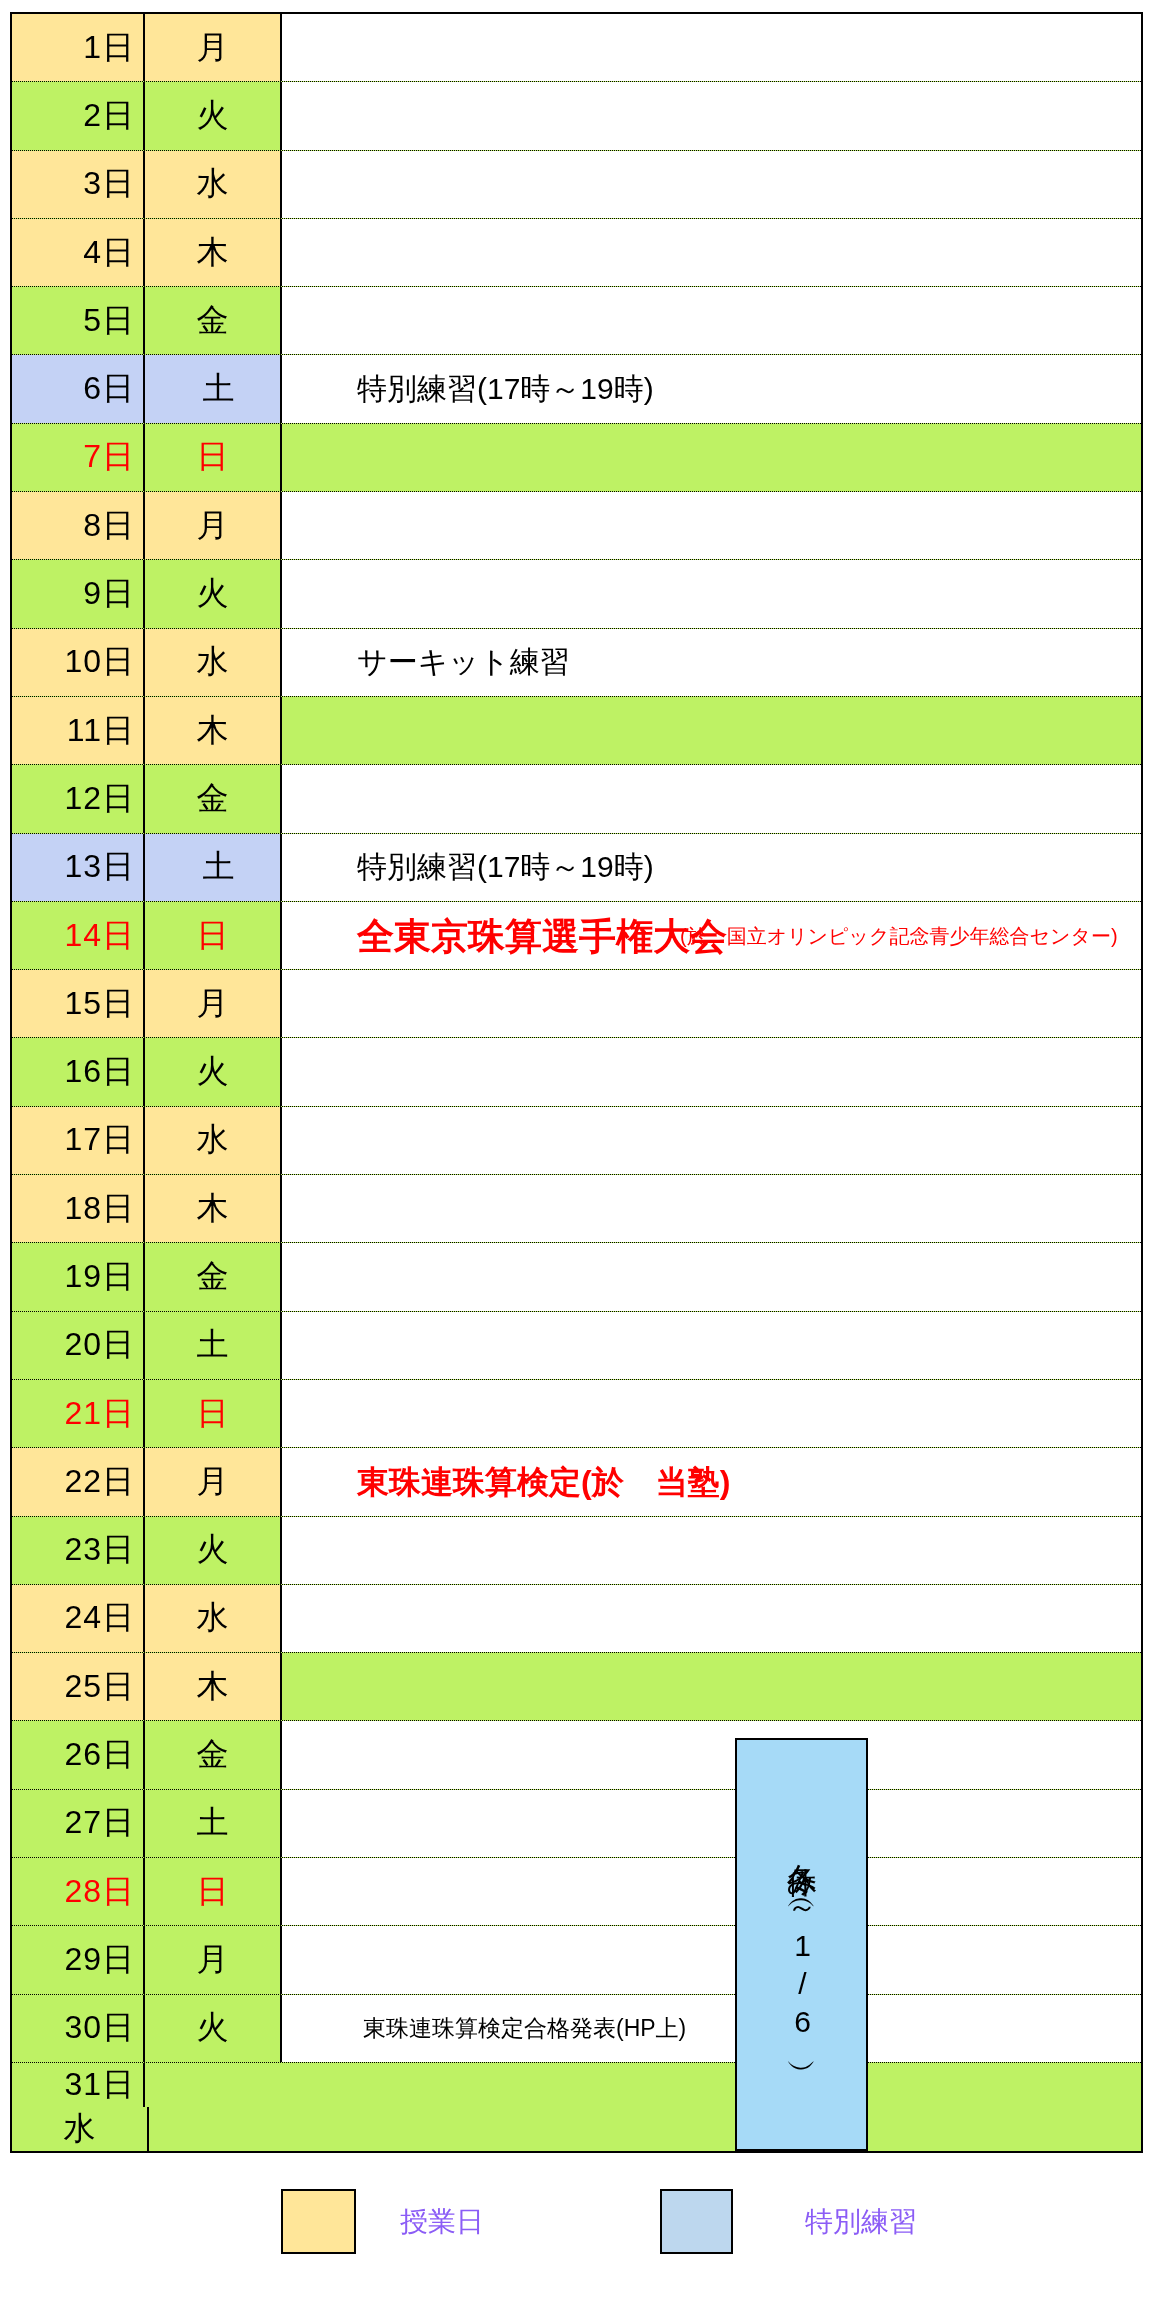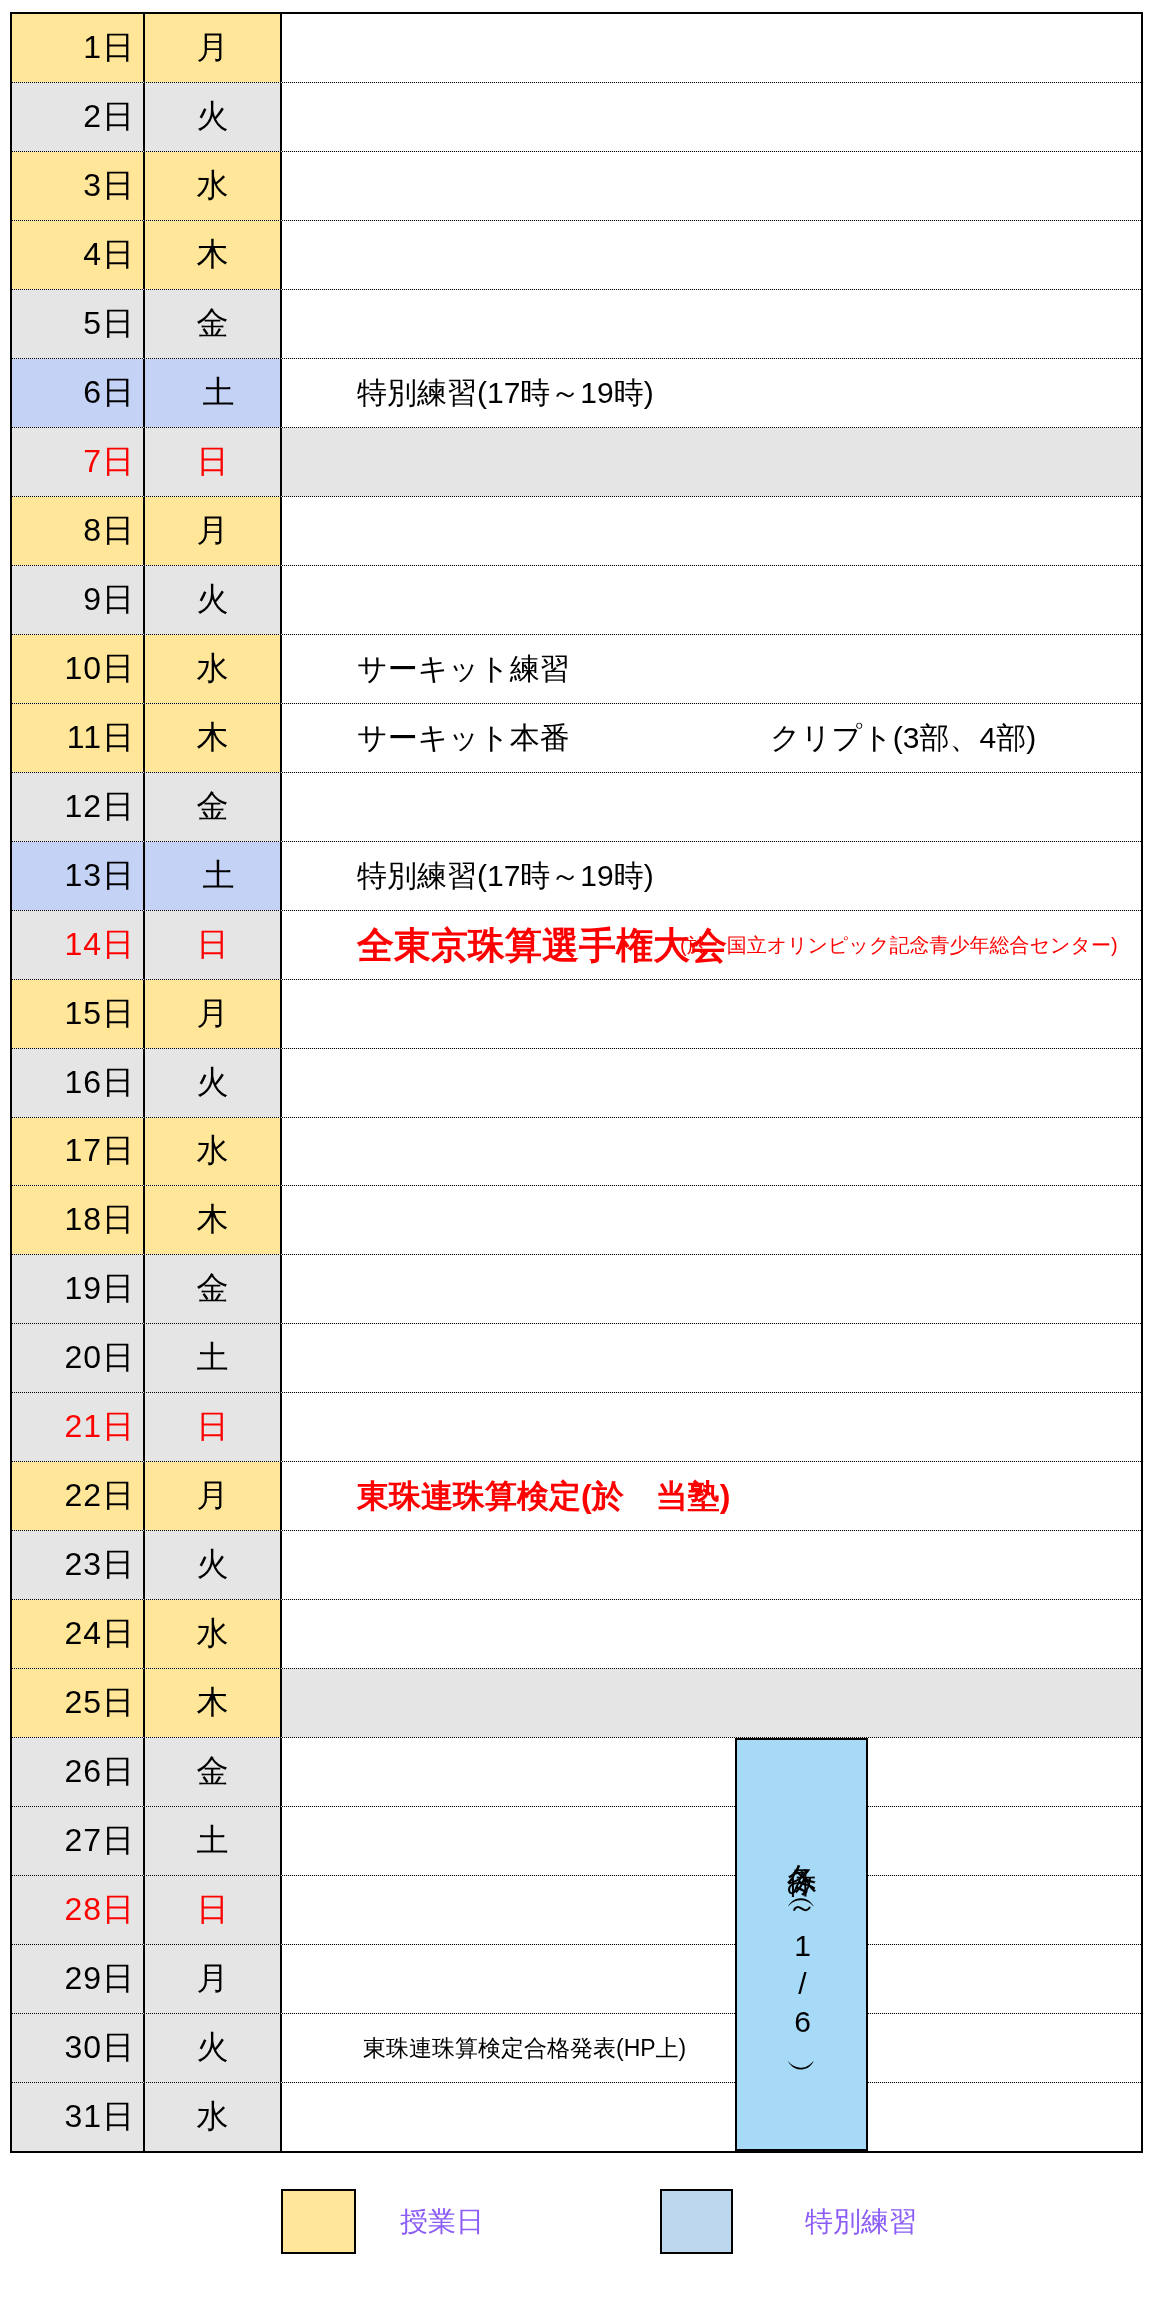--- a/index.html
+++ b/index.html
@@ -19,29 +19,29 @@
     overflow:hidden;
     color:#000;
   }
   
   .calendar{
     position:absolute;left:10px;top:12px;
     width:1133px;height:2141px;
     box-sizing:border-box;
     border:2px solid var(--c-black);
     display:flex;flex-direction:column;
-    background:#e5e5e5;
+    background:#bef264;
   }
   .row{
     flex:1;
     display:flex;
     box-sizing:border-box;
     border-bottom:1px dotted #000;
   }
-  .row:last-child{border-bottom:none;}
+  .row:last-child{border-bottom:none;flex-direction:column;}
   .date-cell,.day-cell,.event-cell{box-sizing:border-box;}
   .date-cell{
     width:133px;
     border-right:2px solid var(--c-black);
     display:flex;align-items:center;justify-content:flex-end;
     padding-right:8px;
     font-size:32px;
     letter-spacing:1px;
   }
   .day-cell{
@@ -156,24 +156,20 @@
       <div class="row fill-lesson">
     <div class="date-cell">10日</div>
     <div class="day-cell">水</div>
     <div class="event-cell">
           <span class="event ev-normal" style="left: 75px;">サーキット練習</span>
         </div>
   </div>
       <div class="row fill-lesson">
     <div class="date-cell">11日</div>
     <div class="day-cell">木</div>
-    <div class="event-cell">
-          <span class="event ev-normal" style="left: 75px;">サーキット本番</span>
-          <span class="event ev-normal" style="left: 488px;">クリプト(3部、4部)</span>
-        </div>
   </div>
       <div class="row">
     <div class="date-cell">12日</div>
     <div class="day-cell">金</div>
     <div class="event-cell"></div>
   </div>
       <div class="row fill-special">
     <div class="date-cell">13日</div>
     <div class="day-cell">土</div>
     <div class="event-cell">

